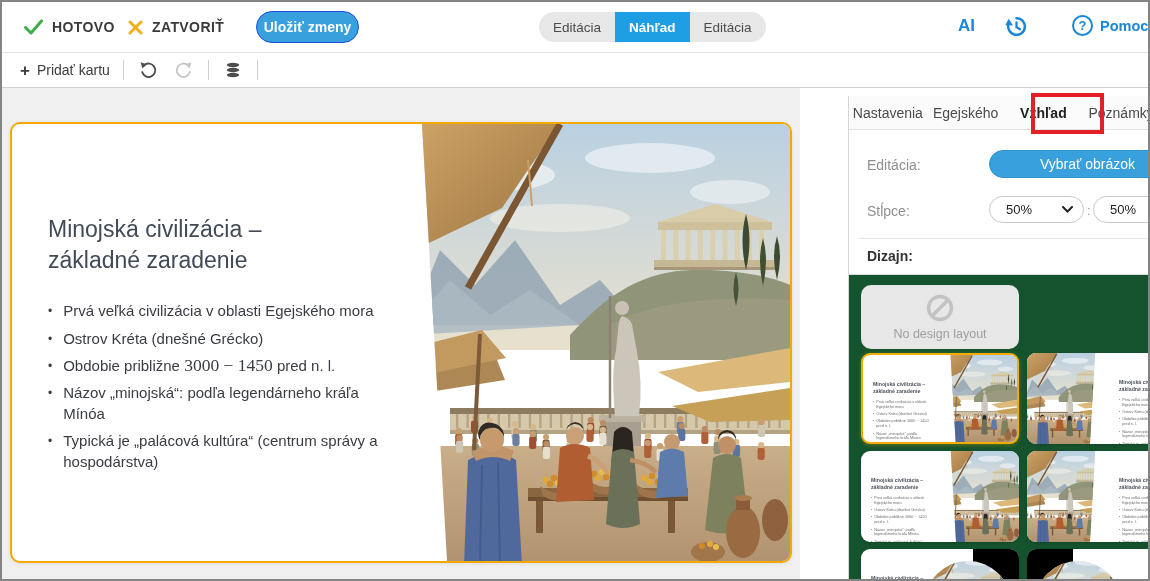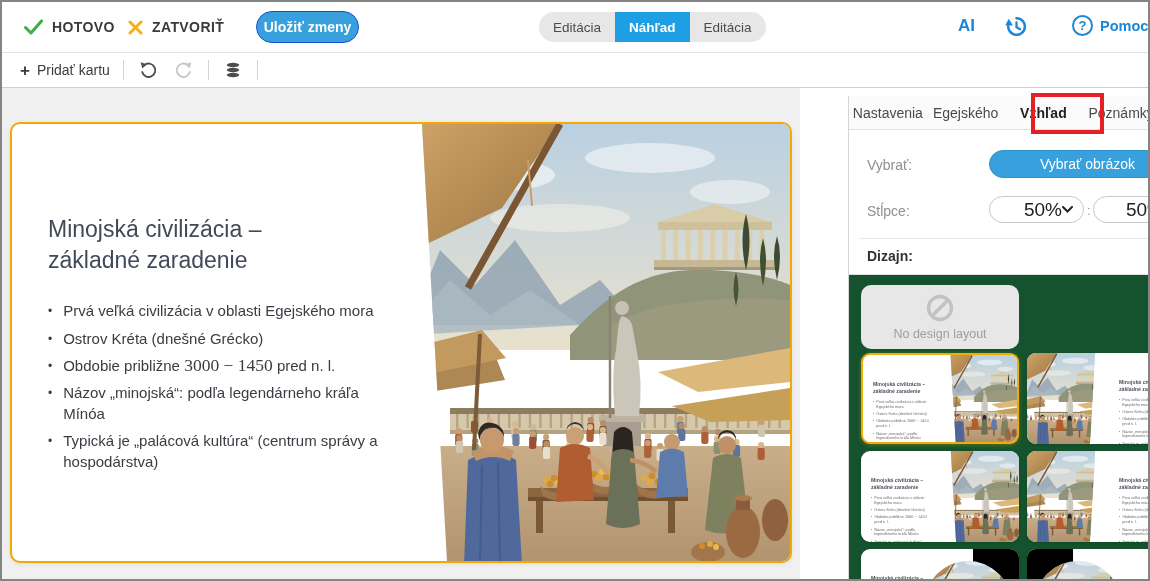--- a/index.html
+++ b/index.html
@@ -51,21 +51,21 @@
   .sidebar { position:absolute; left:798px; top:94px; width:312px; height:491px; background:#fff; border-left:1px solid #d6d6d6;margin-left:48px; }
   .side-tabs { position:absolute; left:0; top:0; width:100%; height:34px; background:#fbfbfb;
     border-bottom:1px solid #e2e2e2; display:flex; }
   .side-tab { flex:1; display:flex; align-items:center; justify-content:center; font-size:14px; color:#4a4a4a; cursor:pointer; }
   .side-tab.active { font-weight:bold; color:#222; }
   .annot-box { position:absolute; left:182px; top:-3px; width:73px; height:41px; border:4px solid #e42026; z-index:5; pointer-events:none; }
   .side-label { position:absolute; left:18px; font-size:14px; color:#8f8f8f; }
   .blue-btn { position:absolute; left:140px; width:197px; height:28px; border-radius:14px; background:#38a0dc;
     border:1px solid #2e92cd; color:#fff; font-size:14px; display:flex; align-items:center; justify-content:center; cursor:pointer; }
   .select { position:absolute; height:27px; border:1px solid #c9c9c9; border-radius:14px; background:#fff;
-    display:flex; align-items:center; justify-content:flex-end; padding:0 10px 0 16px; font-size:19px; color:#222; cursor:pointer; }
+    display:flex; align-items:center; justify-content:space-between; padding:0 10px 0 16px; font-size:13px; color:#222; cursor:pointer; }
   .colon { position:absolute; font-size:13px; color:#9a9a9a; }
   .hdiv { position:absolute; left:10px; right:10px; height:1px; background:#e8e8e8; }
   .design-label { position:absolute; left:18px; font-size:14px; font-weight:bold; color:#333; }
   .expand-icon { position:absolute; left:318px; width:14px; height:14px; border:1.4px solid #8a8a8a; border-radius:2px;
     color:#8a8a8a; font-size:12px; line-height:11px; text-align:center; cursor:pointer; }
   .design-area { position:absolute; left:0; top:178px; width:348px; height:313px; background:#14532d;
     border-top:1px solid #dddddd; overflow:hidden; }
   .no-design { position:absolute; left:12px; top:10px; width:158px; height:64px; background:#e7e7e7; border-radius:10px;
     display:flex; flex-direction:column; align-items:center; justify-content:center; gap:4px; cursor:pointer; }
   .no-design-text { font-size:12.5px; color:#9e9e9e; }
@@ -424,21 +424,21 @@
 
   <div class="sidebar">
     <div class="side-tabs">
       <span class="side-tab">Nastavenia</span>
       <span class="side-tab">Egejského</span>
       <span class="side-tab active">Vzhľad</span>
       <span class="side-tab">Poznámky</span>
     </div>
     <div class="annot-box"></div>
 
-    <span class="side-label" style="top:61px">Vybrať:</span>
+    <span class="side-label" style="top:61px">Editácia:</span>
     <div class="blue-btn" style="top:54px">Vybrať obrázok</div>
 
     <span class="side-label" style="top:107px">Stĺpce:</span>
     <div class="select" style="left:140px; top:100px; width:95px">
       <span>50%</span>
       <svg width="11" height="7" viewBox="0 0 11 7">
           <path d="M1 1 L5.5 5.5 L10 1" fill="none" stroke="#222" stroke-width="2" stroke-linecap="round"></path>
         </svg>
     </div>
     <span class="colon" style="left:238px; top:107px">:</span>

